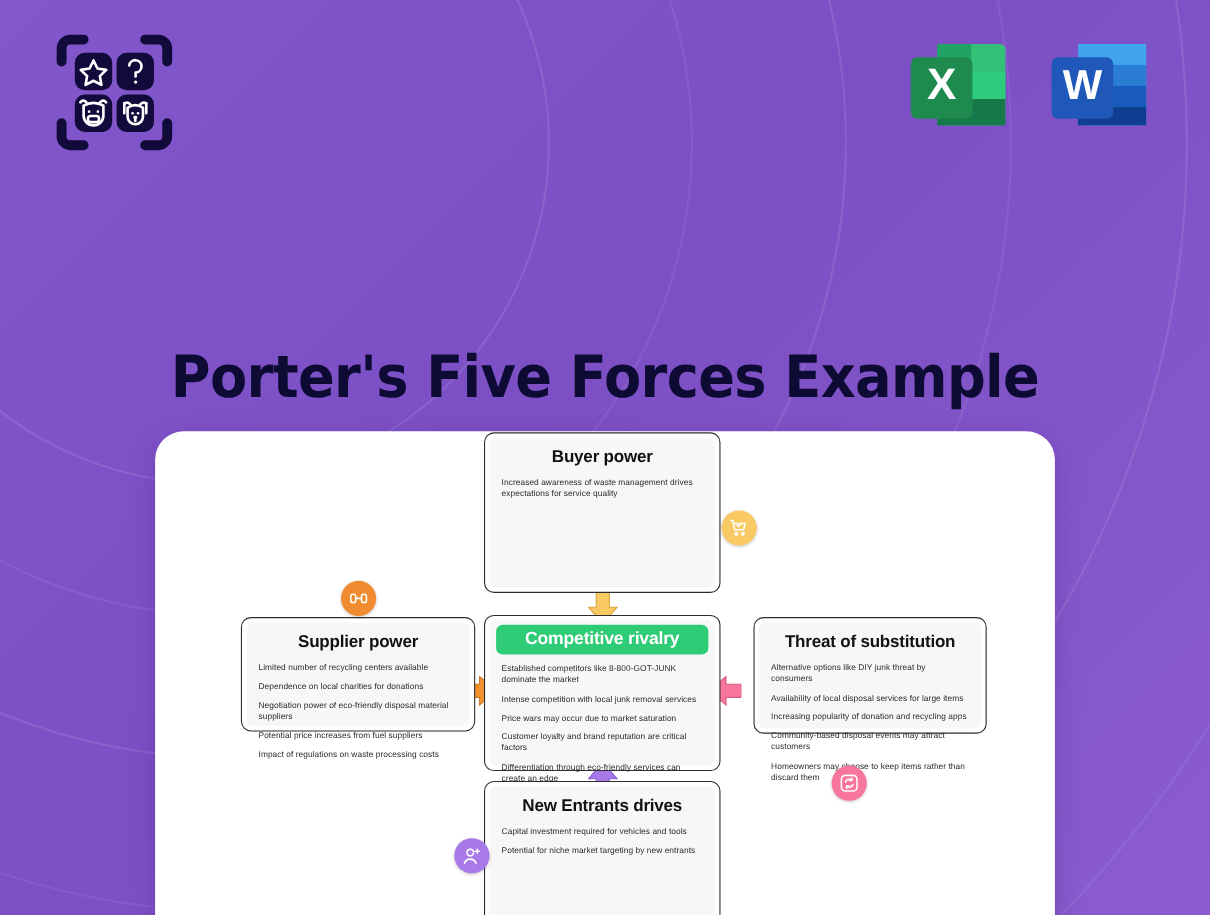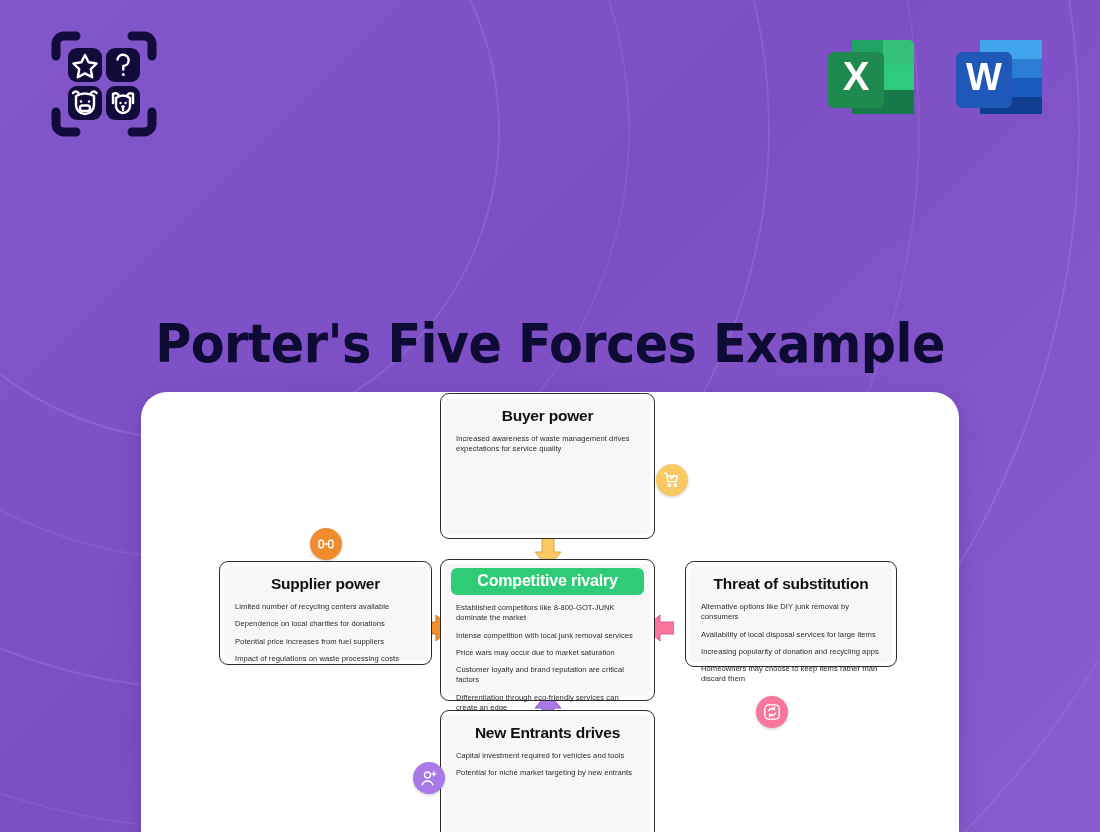--- a/index.html
+++ b/index.html
@@ -274,20 +274,21 @@
           </ul>
         </div>
       </div>
 
       <div class="fbox" id="box-supplier">
         <div class="fbox-inner">
           <h3>Supplier power</h3>
           <ul>
             <li>Limited number of recycling centers available</li>
             <li>Dependence on local charities for donations</li>
+            <li>Negotiation power of eco-friendly disposal material suppliers</li>
             <li>Potential price increases from fuel suppliers</li>
             <li>Impact of regulations on waste processing costs</li>
           </ul>
         </div>
       </div>
 
       <div class="fbox center" id="box-rivalry">
         <div class="fbox-inner">
           <div class="hdr">
             <h3>Competitive rivalry</h3>
@@ -299,23 +300,24 @@
             <li>Customer loyalty and brand reputation are critical factors</li>
             <li>Differentiation through eco-friendly services can create an edge</li>
           </ul>
         </div>
       </div>
 
       <div class="fbox" id="box-substitute">
         <div class="fbox-inner">
           <h3>Threat of substitution</h3>
           <ul>
-            <li>Alternative options like DIY junk removal by consumers</li>
+            <li>Alternative options like DIY junk threat by consumers</li>
             <li>Availability of local disposal services for large items</li>
             <li>Increasing popularity of donation and recycling apps</li>
+            <li>Community-based disposal events may attract customers</li>
             <li>Homeowners may choose to keep items rather than discard them</li>
           </ul>
         </div>
       </div>
 
       <div class="fbox" id="box-entrants">
         <div class="fbox-inner">
           <h3>New Entrants drives</h3>
           <ul>
             <li>Capital investment required for vehicles and tools</li>

